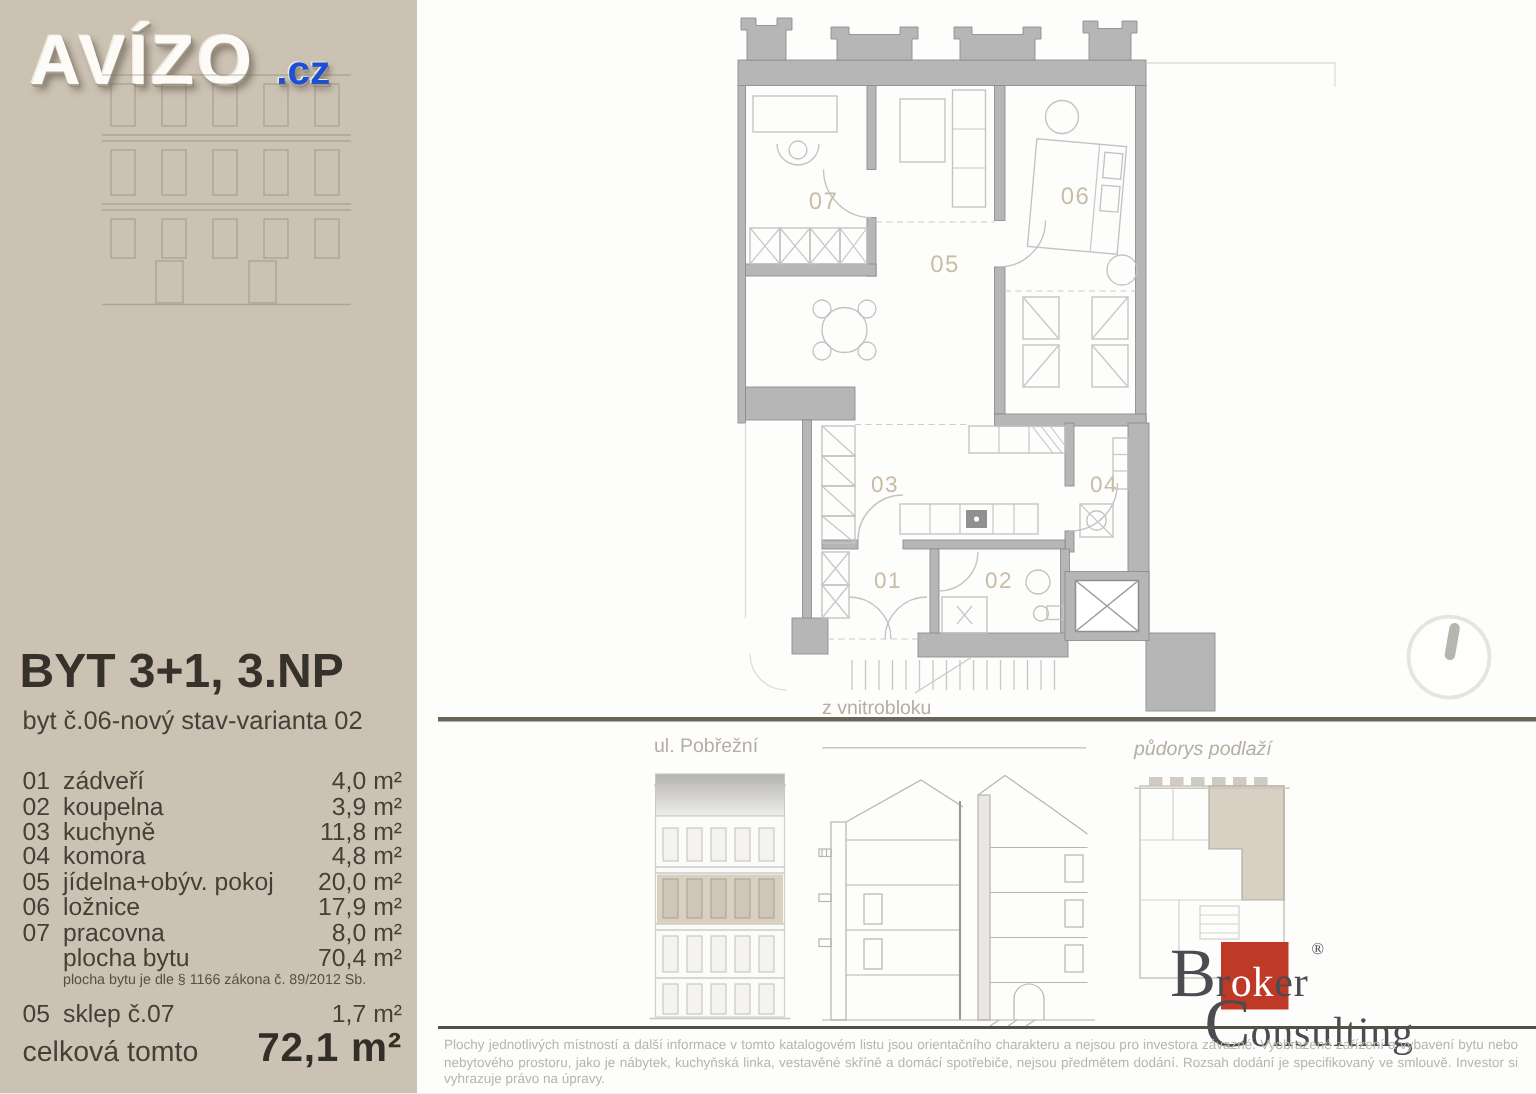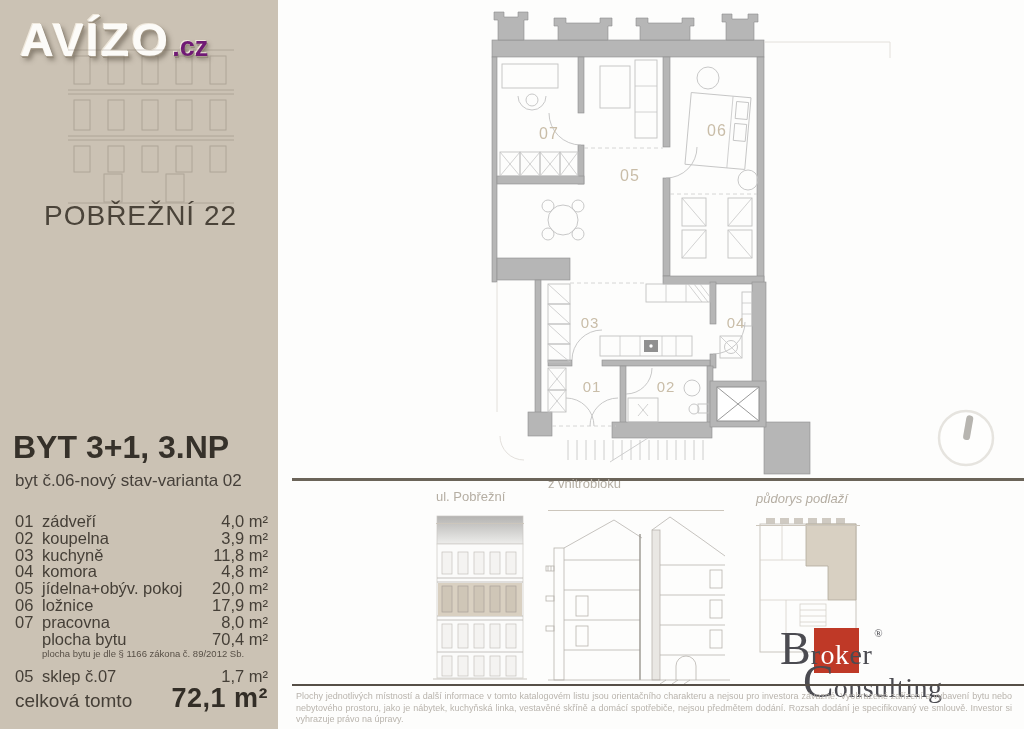--- a/index.html
+++ b/index.html
@@ -5,21 +5,21 @@
   html,body{margin:0;padding:0;background:#e8e8e8;}
   #page{position:relative;width:1024px;height:729px;background:#fdfdfc;overflow:hidden;
         font-family:"Liberation Sans","DejaVu Sans",sans-serif;}
   .abs{position:absolute;}
 
   
   #sidebar{position:absolute;left:0;top:0;width:278px;height:729px;background:var(--sidebar-bg,#cbc2b4);}
   #logo{position:absolute;left:20px;top:12px;display:flex;align-items:baseline;white-space:nowrap;}
   #logo .big{font-size:47px;font-weight:800;letter-spacing:2px;color:#fcfbf8;
     text-shadow:-1px -1px 0 #efe8dc, 0 1px 0 #a99f8f, 1px 2px 0 #968c7c, 3px 4px 5px rgba(75,65,52,.55), 0 0 1px #8d8375;}
-  #logo .small{font-size:27px;font-weight:800;color:#701a75;margin-left:2px;
+  #logo .small{font-size:27px;font-weight:800;color:#1d4ed8;margin-left:14px;
     text-shadow:-1px -1px 0 #efe8dc, 0 1px 0 #a99f8f, 1px 2px 0 #968c7c, 2px 3px 4px rgba(75,65,52,.55);}
   #watermark{position:absolute;left:66px;top:46px;opacity:.3;}
   #street{position:absolute;left:44px;top:200px;font-size:28px;font-weight:400;letter-spacing:1px;color:#4a4339;}
   #flat-title{position:absolute;left:13px;top:429px;font-size:32px;font-weight:700;color:#36312a;letter-spacing:0;}
   #flat-sub{position:absolute;left:15px;top:471px;font-size:17px;color:#46403a;}
   #room-list{position:absolute;left:15px;top:513px;width:253px;color:#453f37;}
   .lrow{display:flex;font-size:16.5px;line-height:16.8px;}
   .lrow .no{width:27px;flex:none;}
   .lrow .nm{flex:1;white-space:nowrap;}
   .lrow .ar{text-align:right;flex:none;}
@@ -29,21 +29,21 @@
   #total-row .tl{font-size:19px;}
   #total-row .tv{font-size:27px;font-weight:700;letter-spacing:.5px;color:#332e27;}
 
   
   #divider-main{position:absolute;left:292px;top:478px;width:732px;height:3px;background:#6b6459;}
   #divider-bottom{position:absolute;left:292px;top:684px;width:732px;height:2px;background:#564f47;}
 
   
   .elev-label{position:absolute;font-size:13px;color:#b5aea3;border-bottom:1px solid #ccc6bc;padding-bottom:19px;}
   #lbl-street{left:436px;top:489px;width:88px;}
-  #lbl-court{left:548px;top:476px;width:176px;}
+  #lbl-court{left:548px;top:464px;width:176px;}
   #lbl-plan{left:756px;top:491px;width:104px;font-style:italic;}
 
   
   #broker{position:absolute;left:778px;top:624px;width:246px;height:86px;font-family:"Liberation Serif","DejaVu Serif",serif;color:#4b4b51;}
   #broker .sq{position:absolute;left:36px;top:4px;width:45px;height:45px;background:var(--accent-red,#bf3927);}
   #broker .l1{position:absolute;left:2px;top:2px;display:flex;align-items:baseline;line-height:1;}
   #broker .l2{position:absolute;left:25px;top:35px;display:flex;align-items:baseline;line-height:1;}
   #broker .cap{font-size:46px;}
   #broker .lc{font-size:28px;letter-spacing:.5px;}
   #broker .ok{color:#fff;}
@@ -94,21 +94,20 @@
           <rect x="42" y="100" width="16" height="26"></rect>
           <rect x="76" y="100" width="16" height="26"></rect>
           <rect x="110" y="100" width="16" height="26"></rect>
           <rect x="144" y="100" width="16" height="26"></rect>
         <rect x="38" y="128" width="18" height="28"></rect>
           <rect x="100" y="128" width="18" height="28"></rect>
         <line x1="2" y1="157" x2="168" y2="157"></line>
       </g>
     </svg>
 
-    <div id="street">POBŘEŽNÍ 22</div>
     <div id="flat-title">BYT 3+1, 3.NP</div>
     <div id="flat-sub">byt č.06-nový stav-varianta 02</div>
 
     <div id="room-list">
       <div id="room-rows">
     <div class="lrow">
       <span class="no">01</span>
       <span class="nm">zádveří</span>
       <span class="ar">4,0 m²</span>
     </div>

